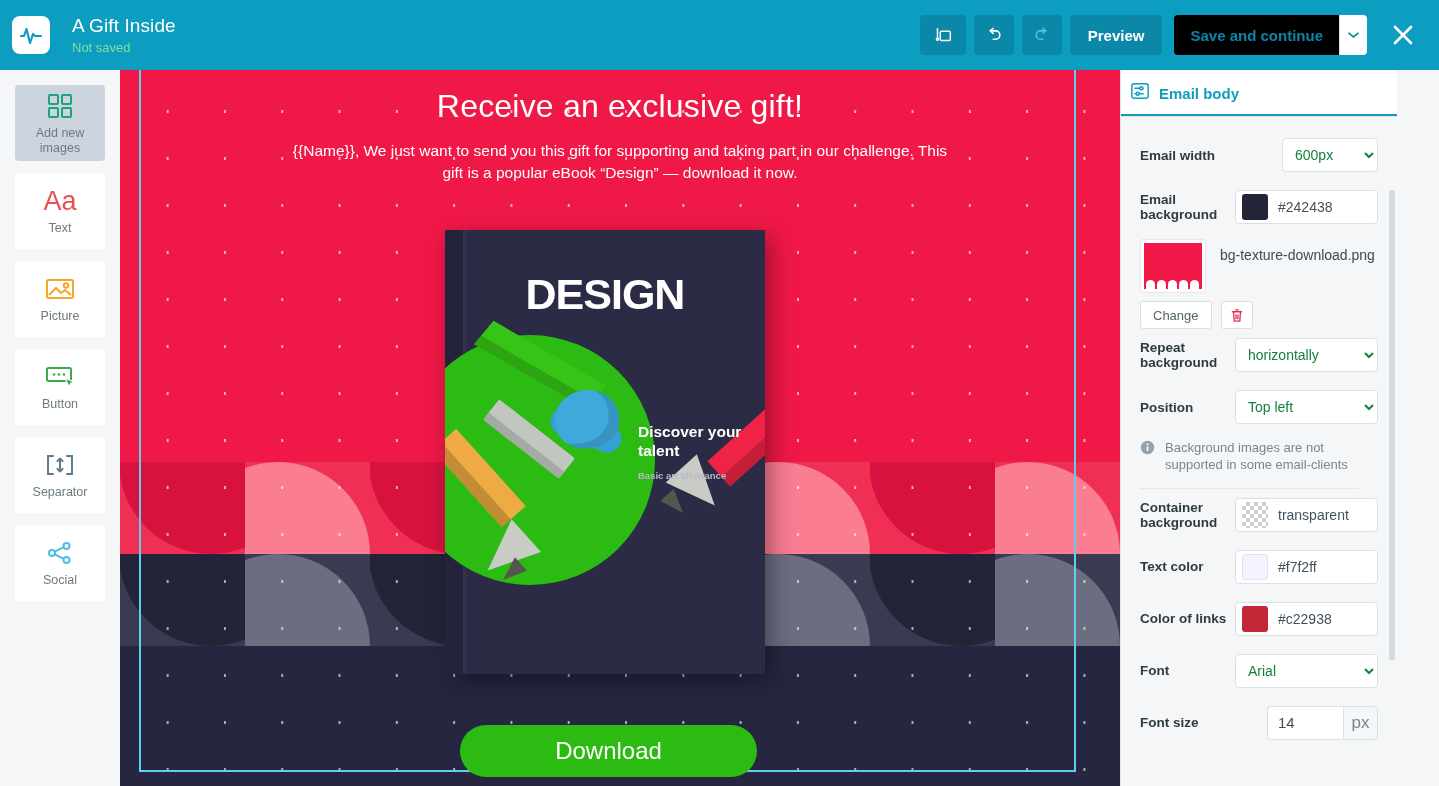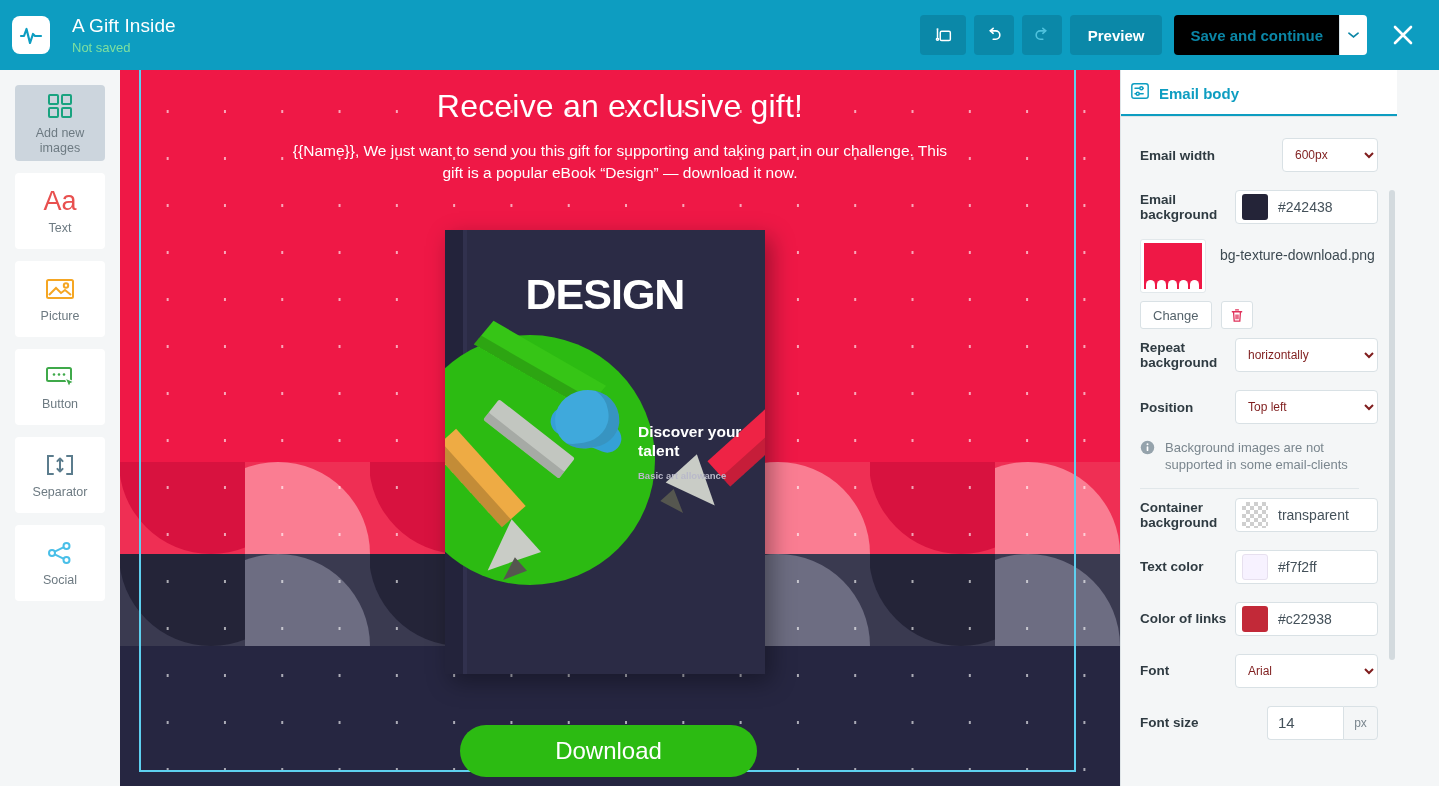--- a/index.html
+++ b/index.html
@@ -209,21 +209,21 @@
     box-shadow: inset 0 -2px 0 #0d9dc1;
   }
   #panel-tab-label { color:#0d9dc1; font-size:15px; font-weight:700; }
   #panel-body { padding:12px 19px 0 0; }
   .row {
     display:flex; align-items:center; min-height:52px; padding-left:0;
   }
   .row-label { font-size:13.5px; color:#2f3b42; font-weight:700; flex:1; padding-left:19px; }
   .ctrl { flex:0 0 auto; }
   select.ctrl {
-    height:34px; width:96px; font-family:inherit; font-size:12px; color:#7f1d1d;
+    height:34px; width:96px; font-family:inherit; font-size:14px; color:#15803d;
     background:#ffffff; border:1px solid #d9e1e5; border-radius:4px;
     padding:0 4px 0 8px; cursor:pointer;
   }
   select.wide { width:143px; }
   .swatch-field {
     height:34px; width:143px; background:#ffffff; border:1px solid #d9e1e5;
     border-radius:4px; display:flex; align-items:center; gap:10px; padding:0 6px;
     cursor:pointer;
   }
   .swatch { width:26px; height:26px; border-radius:3px; flex:0 0 auto; }
@@ -261,21 +261,21 @@
   .divider { height:1px; background:#e1e7ea; margin:0 19px; }
   #fontsize-wrap { display:flex; flex:0 0 auto; }
   #fontsize-input {
     width:76px; height:34px; border:1px solid #d9e1e5; border-right:none;
     border-radius:4px 0 0 4px; background:#ffffff; font-family:inherit;
     font-size:15px; color:#44515a; padding:0 10px;
   }
   #fontsize-unit {
     width:35px; height:34px; border:1px solid #d9e1e5; border-radius:0 4px 4px 0;
     background:#f4f6f7; display:flex; align-items:center; justify-content:center;
-    font-size:12px; color:#7a868e;
+    font-size:17px; color:#7a868e;
   }
   #panel-scrollbar {
     position:absolute; right:2px; top:120px; width:6px; height:470px;
     background:#d3dade; border-radius:3px;
   }
 </style>
 </head>
 <body>
 
 <div id="header">

